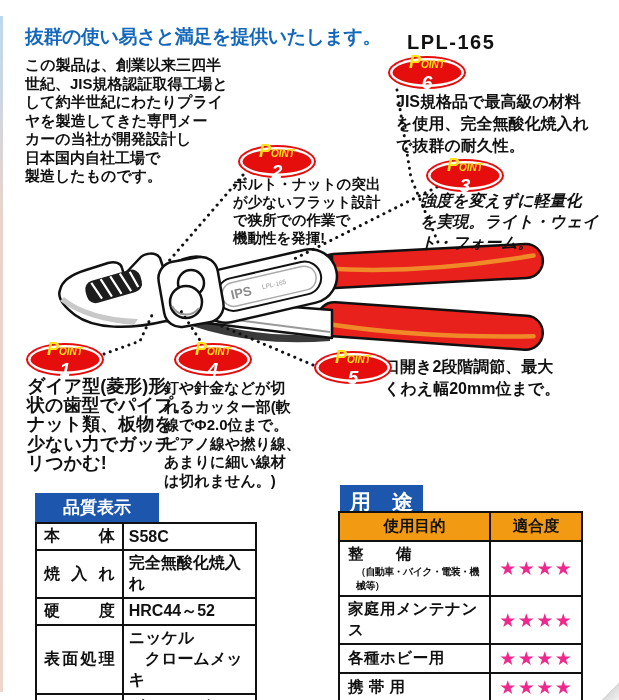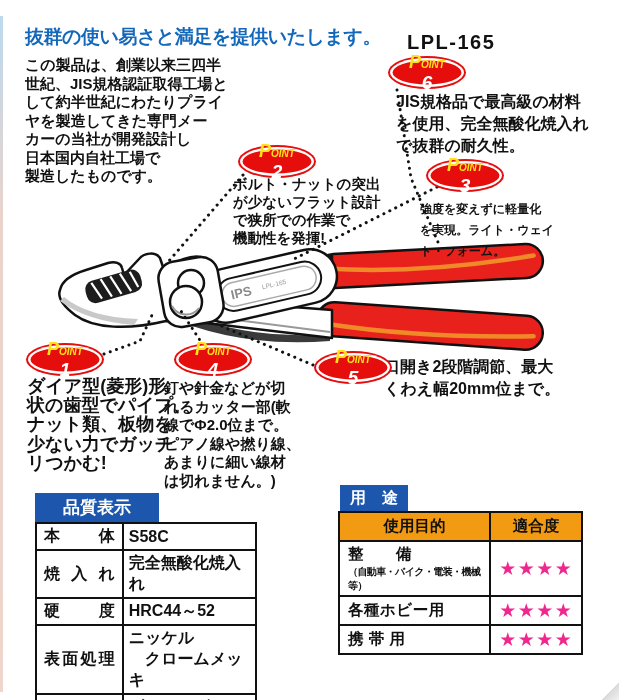--- a/index.html
+++ b/index.html
@@ -29,44 +29,44 @@
     border-radius:50%;box-shadow:inset 0 0 0 2.5px #fff,0 0 0 2px var(--badge-red);
     display:flex;align-items:center;justify-content:center;gap:2px;font-style:italic;z-index:3;flex-direction:column;}
   .badge-word{display:inline-block;color:var(--badge-yellow);font-weight:bold;
     font-size:10px;line-height:1;letter-spacing:0;}
   .badge-word::first-letter{font-size:18px;}
   .badge-num{color:#fff;font-weight:bold;font-size:19px;line-height:1;}
 
   .ptext{position:absolute;font-weight:bold;white-space:pre-line;z-index:2;}
   .b1{left:28px;top:345px;} .t1{left:27px;top:377px;font-size:18px;line-height:19.2px;}
   .b2{left:240px;top:147px;}.t2{left:233px;top:175px;font-size:14.5px;line-height:18px;}
-  .b3{left:428px;top:161px;}.t3{left:420px;top:199px;font-size:12px;line-height:21px;}
+  .b3{left:428px;top:161px;}.t3{left:420px;top:190px;font-size:16px;line-height:21px;font-style:italic;}
   .b4{left:176px;top:345px;}.t4{left:164px;top:379px;font-size:15px;line-height:18.6px;}
   .b5{left:316px;top:353px;}.t5{left:384px;top:356px;font-size:16px;line-height:21.5px;}
   .b6{left:390px;top:58px;} .t6{left:396px;top:91px;font-size:16px;line-height:22px;}
 
   .chip{position:absolute;background:var(--label-blue);color:#fff;font-weight:bold;z-index:2;}
   .chip-quality{left:35px;top:493px;font-size:17px;padding:3px 28px;}
-  .chip-usage{left:340px;top:485px;font-size:16px;padding:3px 10px;}
+  .chip-usage{left:340px;top:485px;font-size:21px;padding:3px 10px;}
 
   table{border-collapse:collapse;position:absolute;background:#fff;z-index:2;}
   td,th{border:2px solid var(--ink);}
   .qtable{left:35px;top:522px;width:222px;}
   .qtable th{width:84px;font-size:16px;font-weight:bold;text-align:justify;
     text-align-last:justify;padding:2px 7px;}
   .qtable td{width:138px;font-size:16px;font-weight:bold;padding:2px 5px;white-space:pre-line;}
   .qtable tr{height:27px;} .qtable tr.tall{height:38px;}
 
   .utable{left:338px;top:511px;width:245px;}
   .utable .uhead th{background:var(--header-orange);font-size:15.5px;font-weight:bold;
     height:25px;text-align:center;padding:1px 0;}
   .utable td{padding:2px 4px 2px 8px;}
   .col-purpose{width:155px;} .col-fit{width:90px;}
   .pname{font-size:15.5px;font-weight:bold;letter-spacing:0.5px;}
-  .pnote{font-size:10px;font-weight:bold;letter-spacing:-0.6px;}
+  .pnote{font-size:10px;font-weight:bold;letter-spacing:-0.6px;margin-left:8px;}
   .ustars{color:var(--star-pink);font-size:19px;letter-spacing:1.5px;white-space:nowrap;}
   .utable tr{height:29px;padding-left:20px;} .utable tr.tall{height:45px;}
 
   .corner-curl{position:absolute;right:0;bottom:0;width:22px;height:18px;
     background:linear-gradient(135deg,rgba(255,255,255,0) 55%,#d9d9d9 56%,#f2f2f2 100%);}
 </style>
 </head>
 <body>
 
 <div class="page">
@@ -222,20 +222,26 @@
     </tr>
     <tr class="tall">
       <td>
         <div class="pname">整　　備</div>
         <div class="pnote">（自動車・バイク・電装・機械等）</div>
       </td>
       <td class="ustars">★★★★</td>
     </tr>
     <tr>
       <td>
+        <div class="pname">家庭用メンテナンス</div>
+      </td>
+      <td class="ustars">★★★★</td>
+    </tr>
+    <tr>
+      <td>
         <div class="pname">各種ホビー用</div>
       </td>
       <td class="ustars">★★★★</td>
     </tr>
     <tr>
       <td>
         <div class="pname">携 帯 用</div>
       </td>
       <td class="ustars">★★★★</td>
     </tr>

